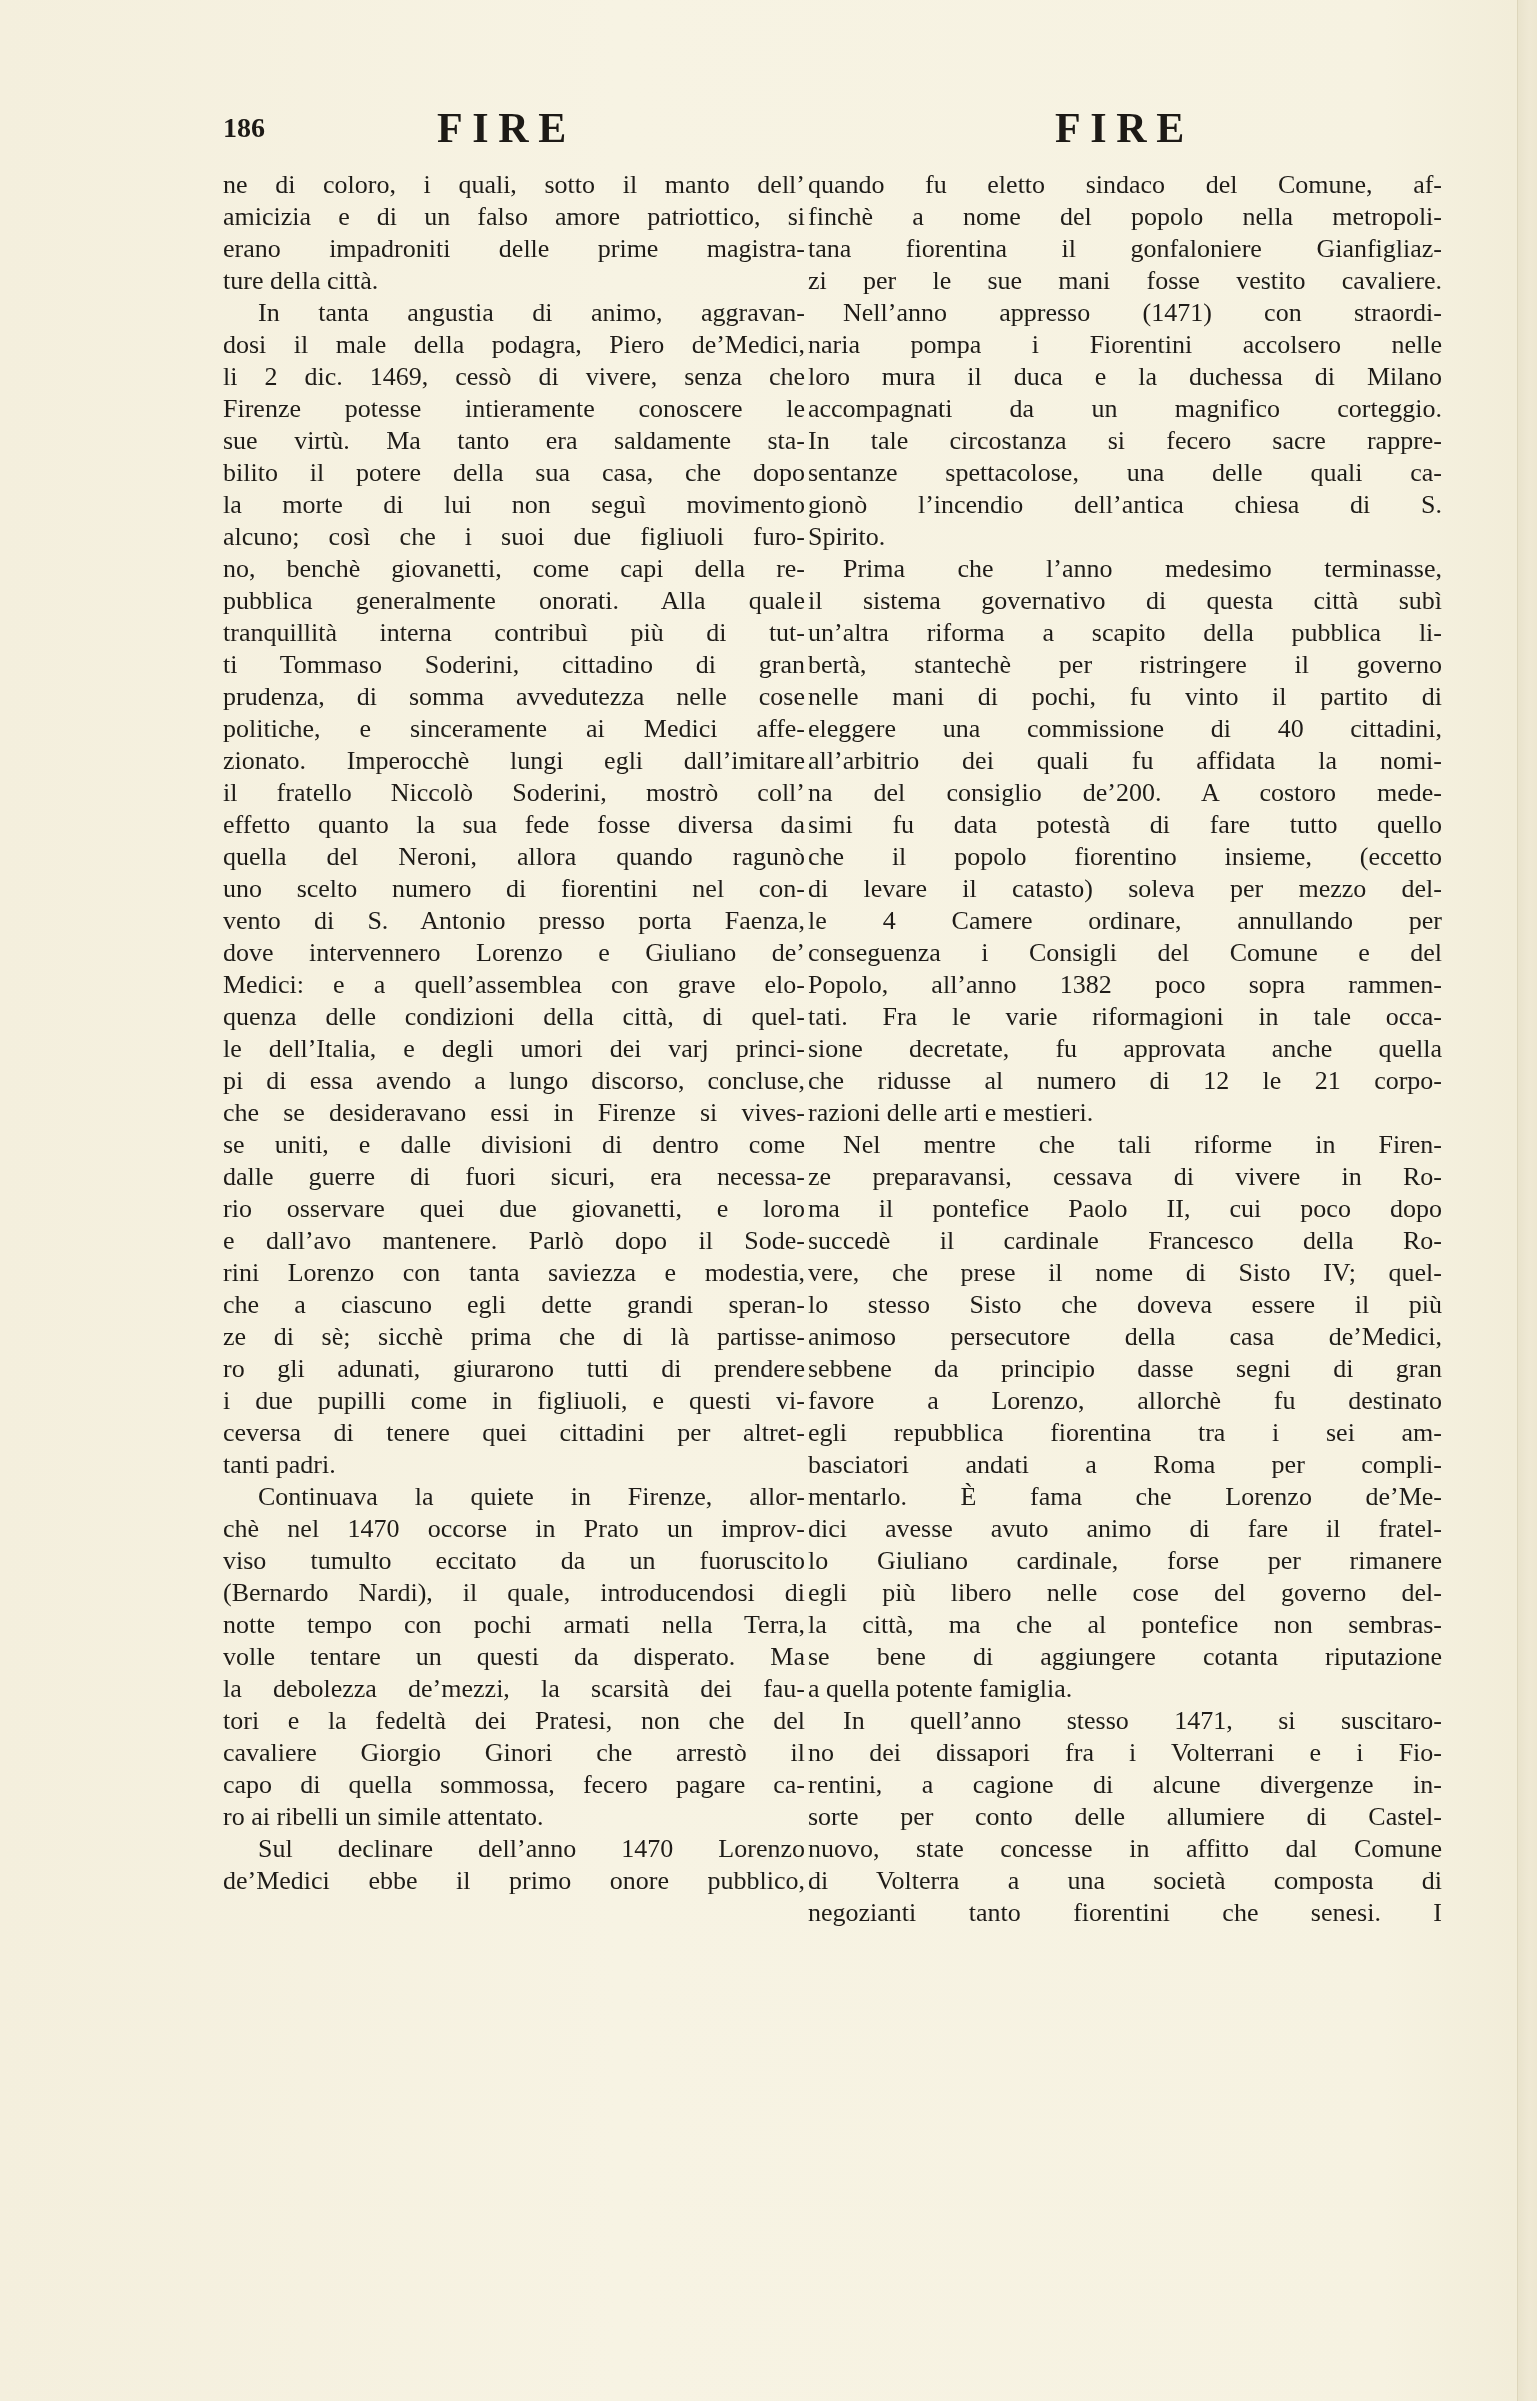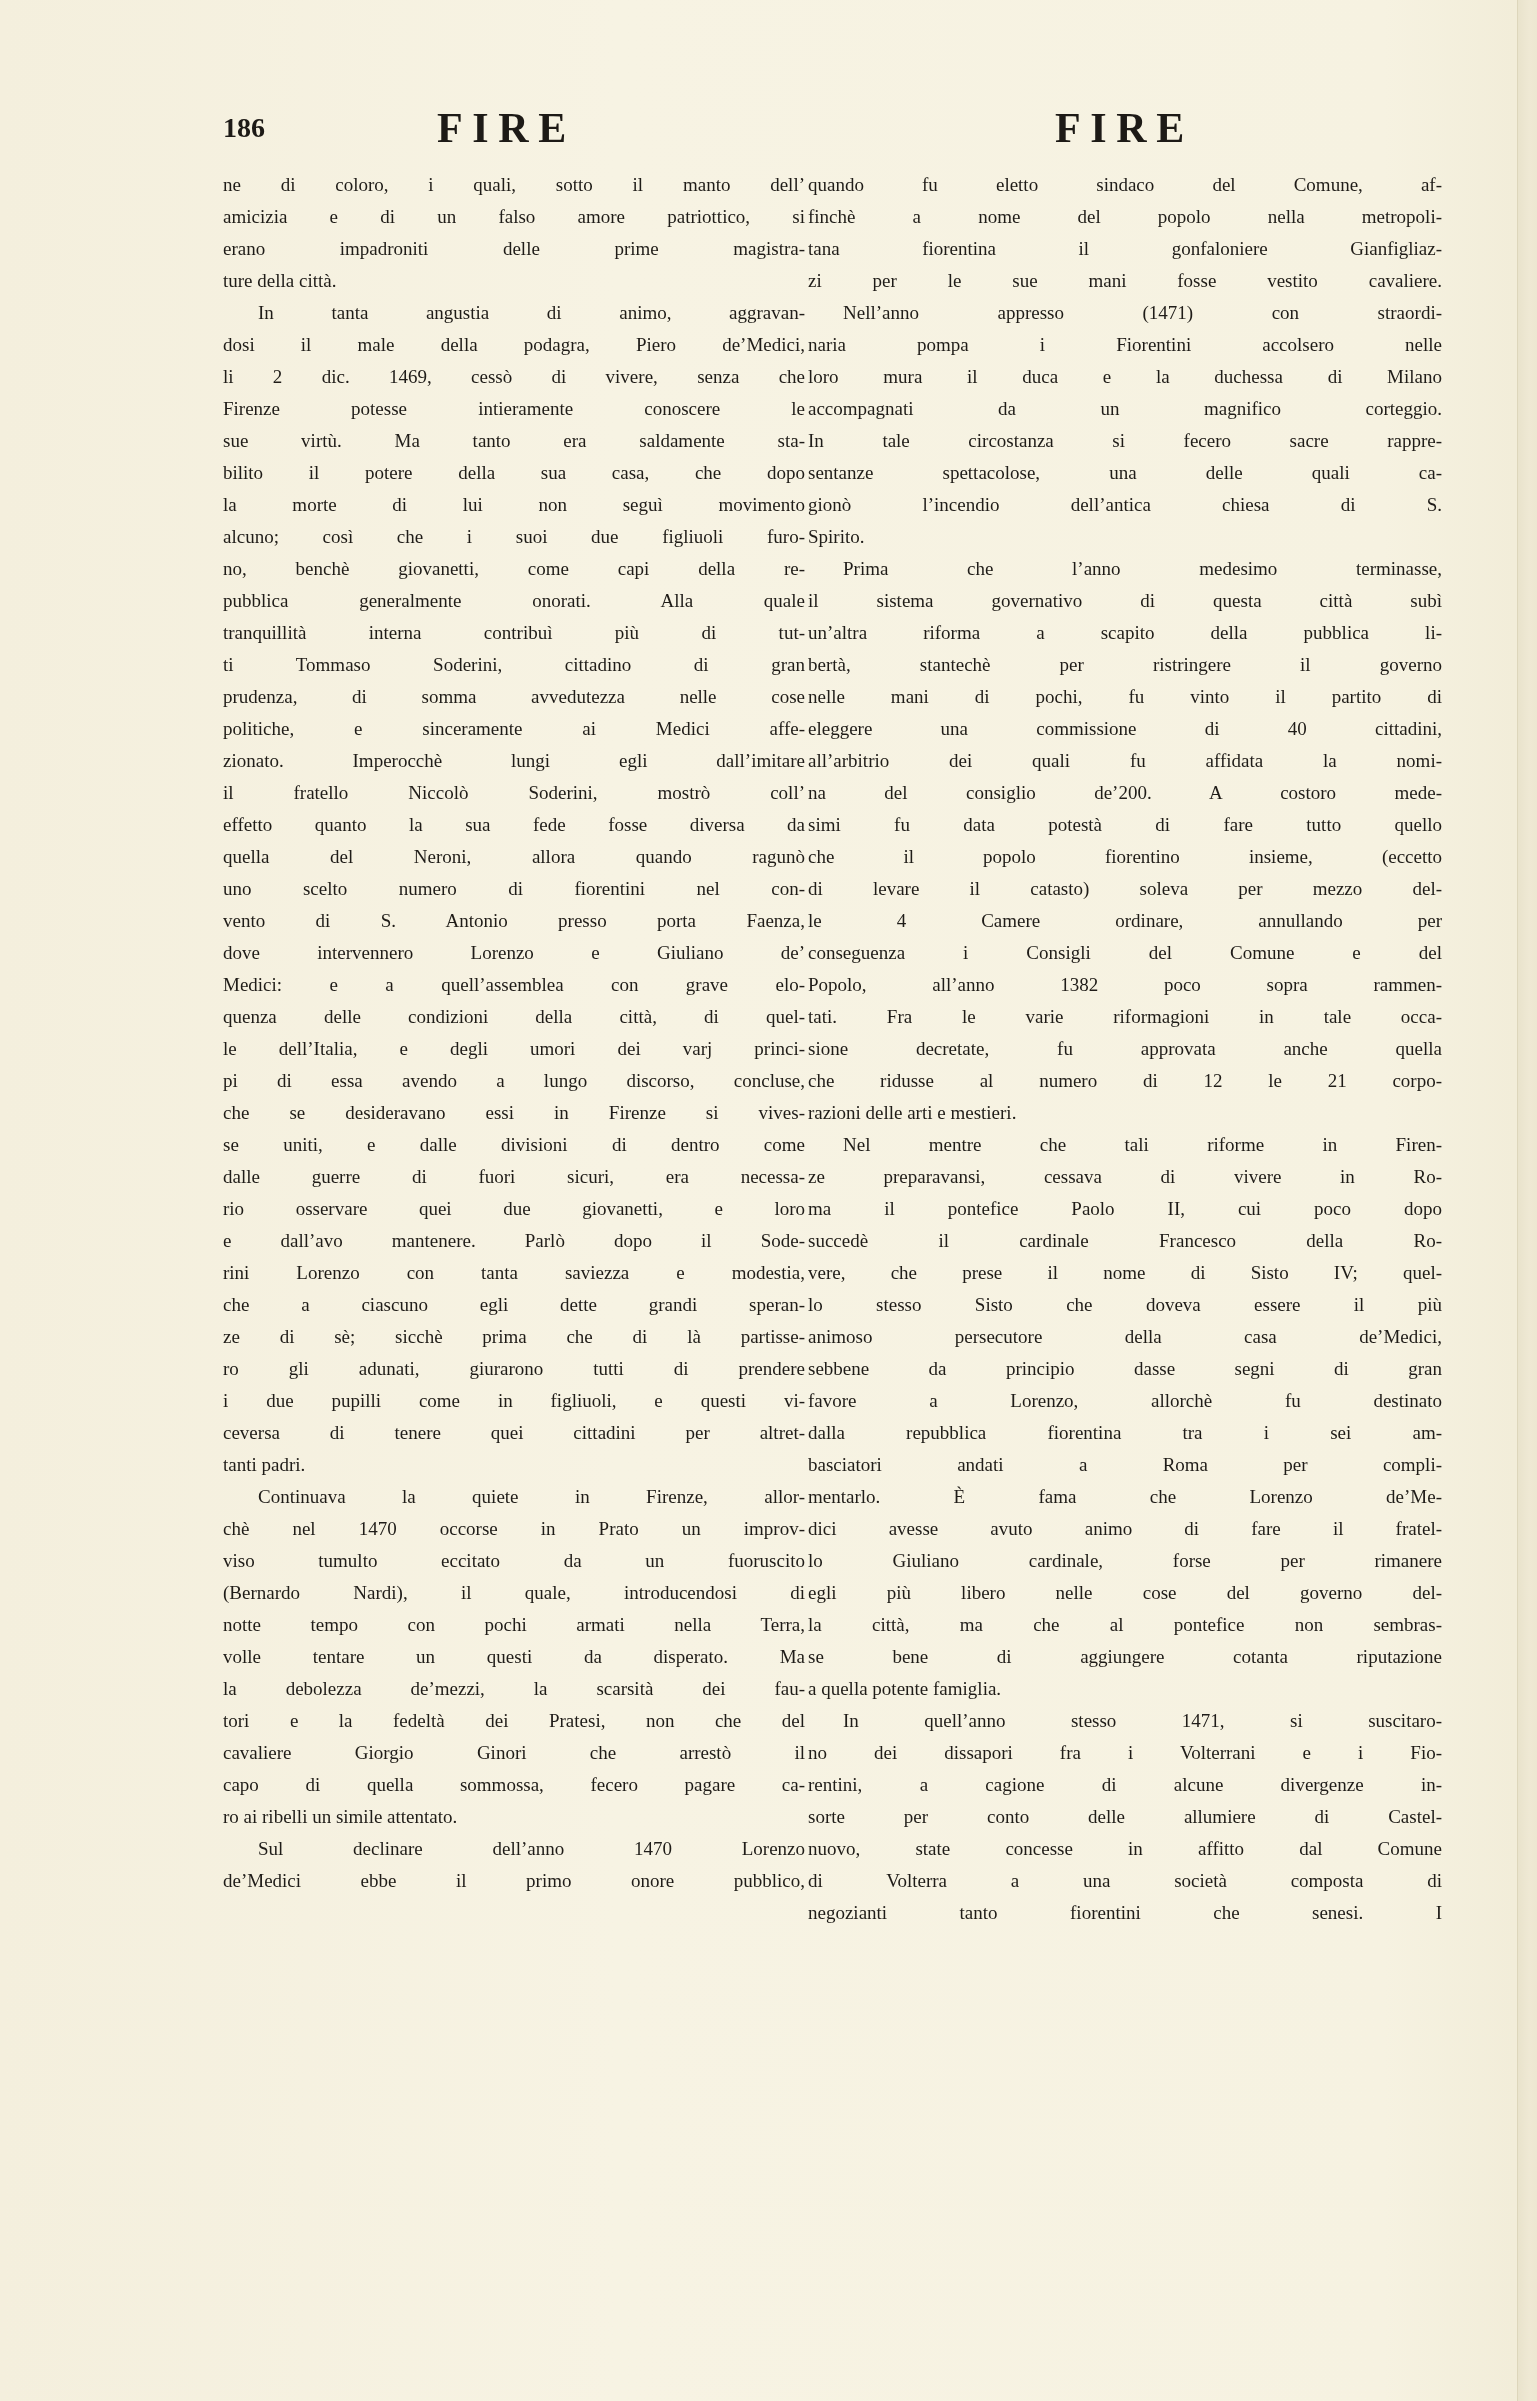--- a/index.html
+++ b/index.html
@@ -49,21 +49,21 @@
     }
     .head-right {
       left: 1055px;
       letter-spacing: 9.6px;
       font-size: 42px;
     }
     .column {
       position: absolute;
       top: 169px;
       font-family: "Liberation Serif", "DejaVu Serif", serif;
-      font-size: 19px;
+      font-size: 26px;
       line-height: 32px;
       color: #1f1c18;
     }
     .col-left {
       left: 223px;
       width: 582px;
     }
     .col-right {
       left: 808px;
       width: 634px;
@@ -183,21 +183,21 @@
     <span class="line last">razioni delle arti e mestieri.</span>
     <span class="line indent">Nel mentre che tali riforme in Firen-</span>
     <span class="line">ze preparavansi, cessava di vivere in Ro-</span>
     <span class="line">ma il pontefice Paolo II, cui poco dopo</span>
     <span class="line">succedè il cardinale Francesco della Ro-</span>
     <span class="line">vere, che prese il nome di Sisto IV; quel-</span>
     <span class="line">lo stesso Sisto che doveva essere il più</span>
     <span class="line">animoso persecutore della casa de’Medici,</span>
     <span class="line">sebbene da principio dasse segni di gran</span>
     <span class="line">favore a Lorenzo, allorchè fu destinato</span>
-    <span class="line">dalla repubblica fiorentina tra i sei am-</span>
+    <span class="line">egli repubblica fiorentina tra i sei am-</span>
     <span class="line">basciatori andati a Roma per compli-</span>
     <span class="line">mentarlo. È fama che Lorenzo de’Me-</span>
     <span class="line">dici avesse avuto animo di fare il fratel-</span>
     <span class="line">lo Giuliano cardinale, forse per rimanere</span>
     <span class="line">egli più libero nelle cose del governo del-</span>
     <span class="line">la città, ma che al pontefice non sembras-</span>
     <span class="line">se bene di aggiungere cotanta riputazione</span>
     <span class="line last">a quella potente famiglia.</span>
     <span class="line indent">In quell’anno stesso 1471, si suscitaro-</span>
     <span class="line">no dei dissapori fra i Volterrani e i Fio-</span>

